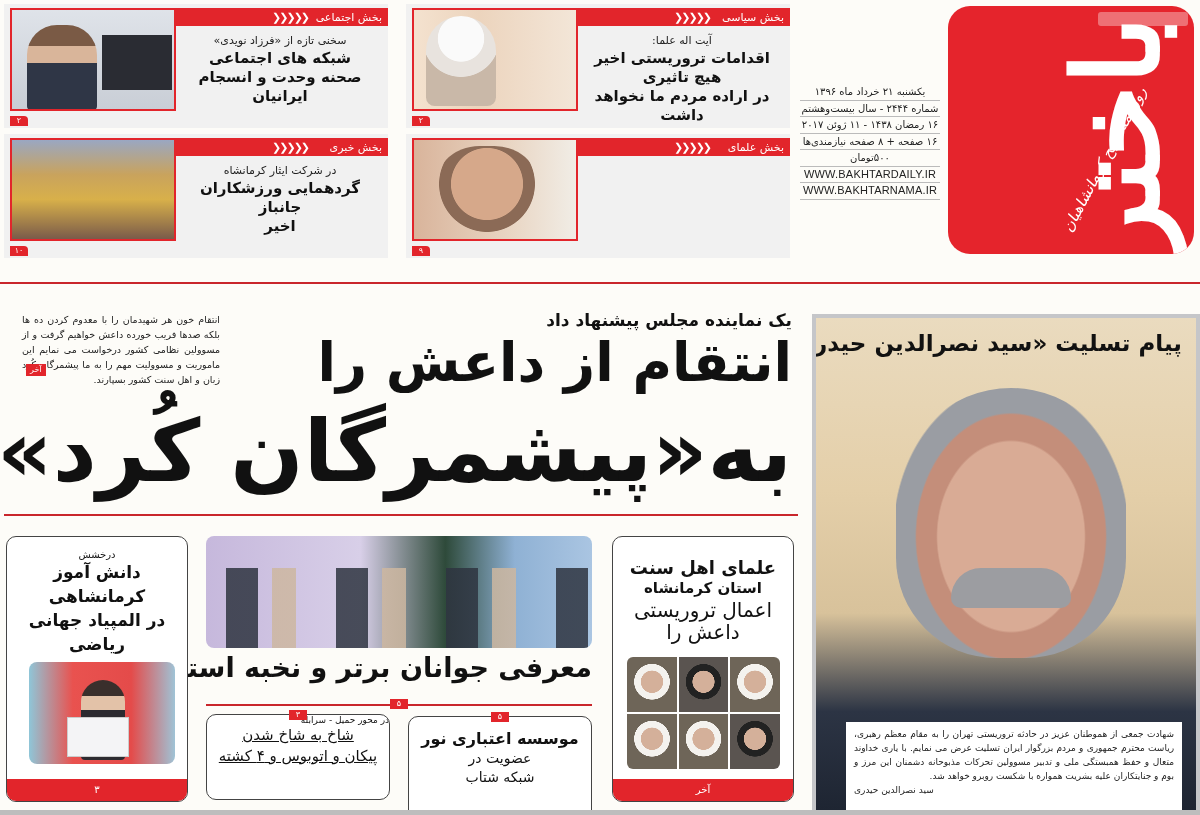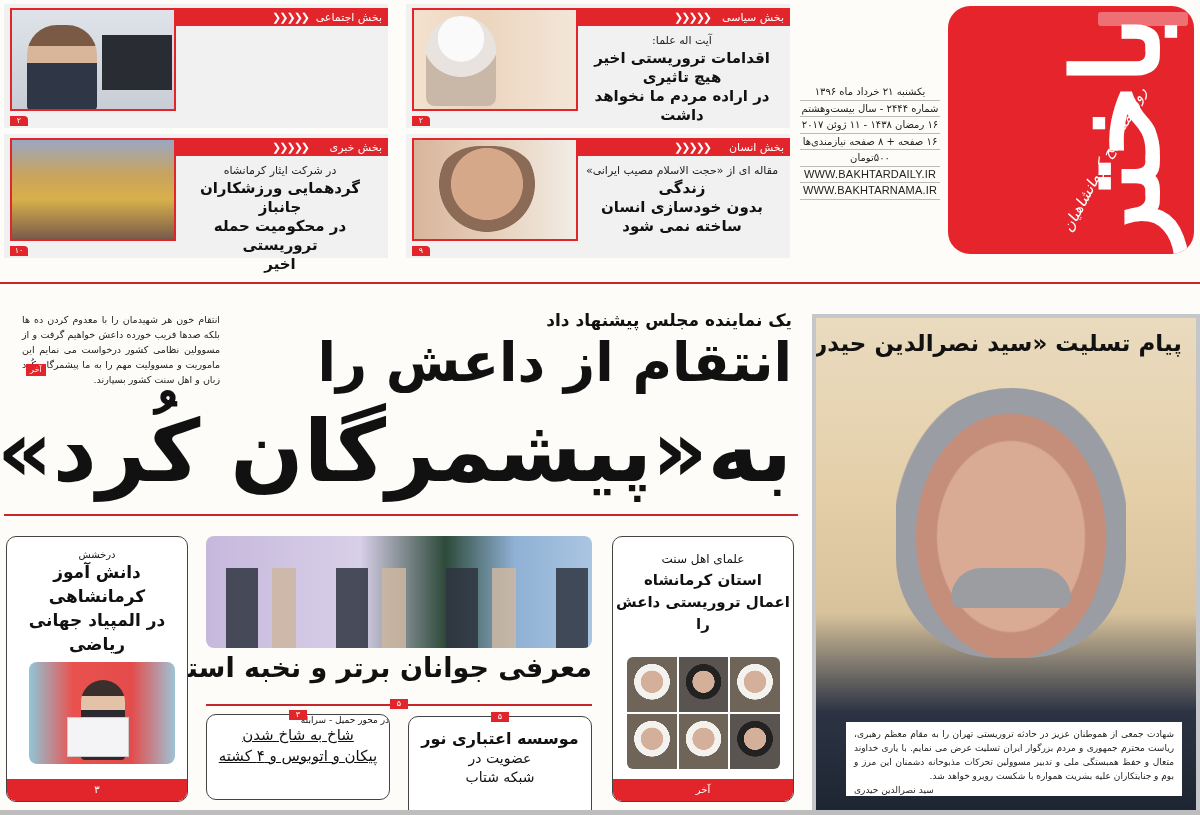--- a/index.html
+++ b/index.html
@@ -78,36 +78,36 @@
   
   .obit {
     position: absolute; left: 812px; top: 314px; width: 388px; height: 500px;
     background: #c5c6c9; padding: 4px;
   }
   .obit-inner { position: relative; width: 100%; height: 100%; background: linear-gradient(180deg,#eadbbf 0%,#e4cfa9 35%,#d8c29b 60%,#2c3444 80%,#1e2532 100%); overflow: hidden; }
   .obit-face { position: absolute; left: 80px; top: 70px; width: 230px; height: 270px; border-radius: 115px 115px 100px 100px; background: radial-gradient(ellipse at 50% 55%, #d9ab95 0 45%, #c48e7a 46% 58%, #9a9da3 59% 72%, transparent 73%); }
   .obit-mustache { position: absolute; left: 135px; top: 250px; width: 120px; height: 40px; border-radius: 60px 60px 20px 20px; background: #9c9da1; }
   .obit-title { position: absolute; right: 14px; top: 12px; font-size: 23px; font-weight: bold; color: #111; white-space: nowrap; }
   .obit-msg {
-    position: absolute; left: 30px; right: 14px; top: 404px; height: 74px;
+    position: absolute; left: 30px; right: 14px; top: 404px; height: 94px;
     background: #fff; padding: 5px 8px; font-size: 9px; line-height: 14px; color: #222; text-align: justify;
   }
   .obit-msg .sig { float: left; }
 
   
   .box {
     position: absolute; border: 1.5px solid #444; border-radius: 10px; background: #fff; overflow: hidden;
   }
   .box .foot { position: absolute; left: 0; right: 0; bottom: 0; height: 22px; background: #e2252b; color: #fff; font-size: 10px; text-align: center; line-height: 22px; }
   .box-center { text-align: center; }
 
   .box-scholars { left: 612px; top: 536px; width: 182px; height: 266px; }
-  .box-scholars .k1 { margin-top: 12px; font-size: 12px; font-weight: normal; line-height: 21px; }
+  .box-scholars .k1 { margin-top: 20px; font-size: 18px; font-weight: bold; line-height: 21px; }
   .box-scholars .k2 { font-size: 15px; font-weight: bold; line-height: 21px; }
-  .box-scholars .t { font-size: 15px; font-weight: bold; line-height: 22px; }
+  .box-scholars .t { font-size: 20px; font-weight: normal; line-height: 22px; }
   .grid6 { position: absolute; left: 14px; top: 120px; width: 153px; height: 112px; display: grid; grid-template-columns: repeat(3,1fr); grid-template-rows: repeat(2,1fr); gap: 2px; border-radius: 6px; overflow: hidden; }
   .grid6 div { background: radial-gradient(circle at 50% 45%, #d4b09a 0 28%, #f4f2ee 29% 45%, #6e6558 46% 100%); }
   .grid6 div:nth-child(2), .grid6 div:nth-child(4) { background: radial-gradient(circle at 50% 45%, #d4b09a 0 28%, #222 29% 45%, #5a5450 46% 100%); }
 
   .box-olympiad { left: 6px; top: 536px; width: 182px; height: 266px; }
   .box-olympiad .k { margin-top: 12px; font-size: 10px; }
   .box-olympiad .t { font-size: 17px; font-weight: bold; line-height: 24px; }
   .olymp-photo { position: absolute; left: 22px; top: 125px; width: 146px; height: 102px; border-radius: 8px; background: linear-gradient(90deg,#8fc6d8 0%,#e9524f 30%,#e44b4a 70%,#9fc3d6 100%); overflow: hidden; }
   .olymp-photo::before { content:""; position:absolute; left:52px; top:18px; width:44px; height:80px; border-radius:22px 22px 4px 4px; background: linear-gradient(180deg,#3a2f2c 0 20%,#e3c2a8 20% 38%,#2c2a30 38% 100%); }
   .olymp-photo::after { content:""; position:absolute; left:38px; top:55px; width:60px; height:38px; background:#f4f4f6; border:1px solid #ccc; }
@@ -161,48 +161,47 @@
   </div>
   <div class="page-badge">۲</div>
 </div>
 
 <div class="teaser" style="left:4px; top:4px;">
   <div class="photo ph-office"></div>
   <div class="band">
     <span>بخش اجتماعی</span>
     <span class="chevrons">❮❮❮❮❮</span>
   </div>
+  <div class="text">
+    <div class="kicker">سخنی تازه از «فرزاد نویدی»</div>
+    <div class="title">شبکه های اجتماعی</div>
+    <div class="title">صحنه وحدت و انسجام</div>
+    <div class="title">ایرانیان</div>
+  </div>
   <div class="page-badge">۲</div>
 </div>
 
 <div class="teaser" style="left:406px; top:134px;">
   <div class="photo ph-portrait"></div>
   <div class="band">
-    <span>بخش انسان</span>
-    <span class="chevrons">❮❮❮❮❮</span>
-  </div>
-  <div class="text">
-    <div class="kicker">مقاله ای از «حجت الاسلام مصیب ایرانی»</div>
-    <div class="title">زندگی</div>
-    <div class="title">بدون خودسازی انسان</div>
-    <div class="title">ساخته نمی شود</div>
+    <span>بخش علمای</span>
+    <span class="chevrons">❮❮❮❮❮</span>
   </div>
   <div class="page-badge">۹</div>
 </div>
 
 <div class="teaser" style="left:4px; top:134px;">
   <div class="photo ph-team"></div>
   <div class="band">
     <span>بخش خبری</span>
     <span class="chevrons">❮❮❮❮❮</span>
   </div>
   <div class="text">
     <div class="kicker">در شرکت ایثار کرمانشاه</div>
     <div class="title">گردهمایی ورزشکاران جانباز</div>
-    <div class="title">در محکومیت حمله تروریستی</div>
     <div class="title">اخیر</div>
   </div>
   <div class="page-badge">۱۰</div>
 </div>
 
 <div class="rule-red" style="left:0; right:0; top:282px; height:2px; background:#c9262c;"></div>
 
 <div class="hl-kicker">یک نماینده مجلس پیشنهاد داد</div>
 <div class="hl-line1">انتقام از داعش را</div>
 <div class="hl-line2">به«پیشمرگان کُرد»بسپارید</div>

